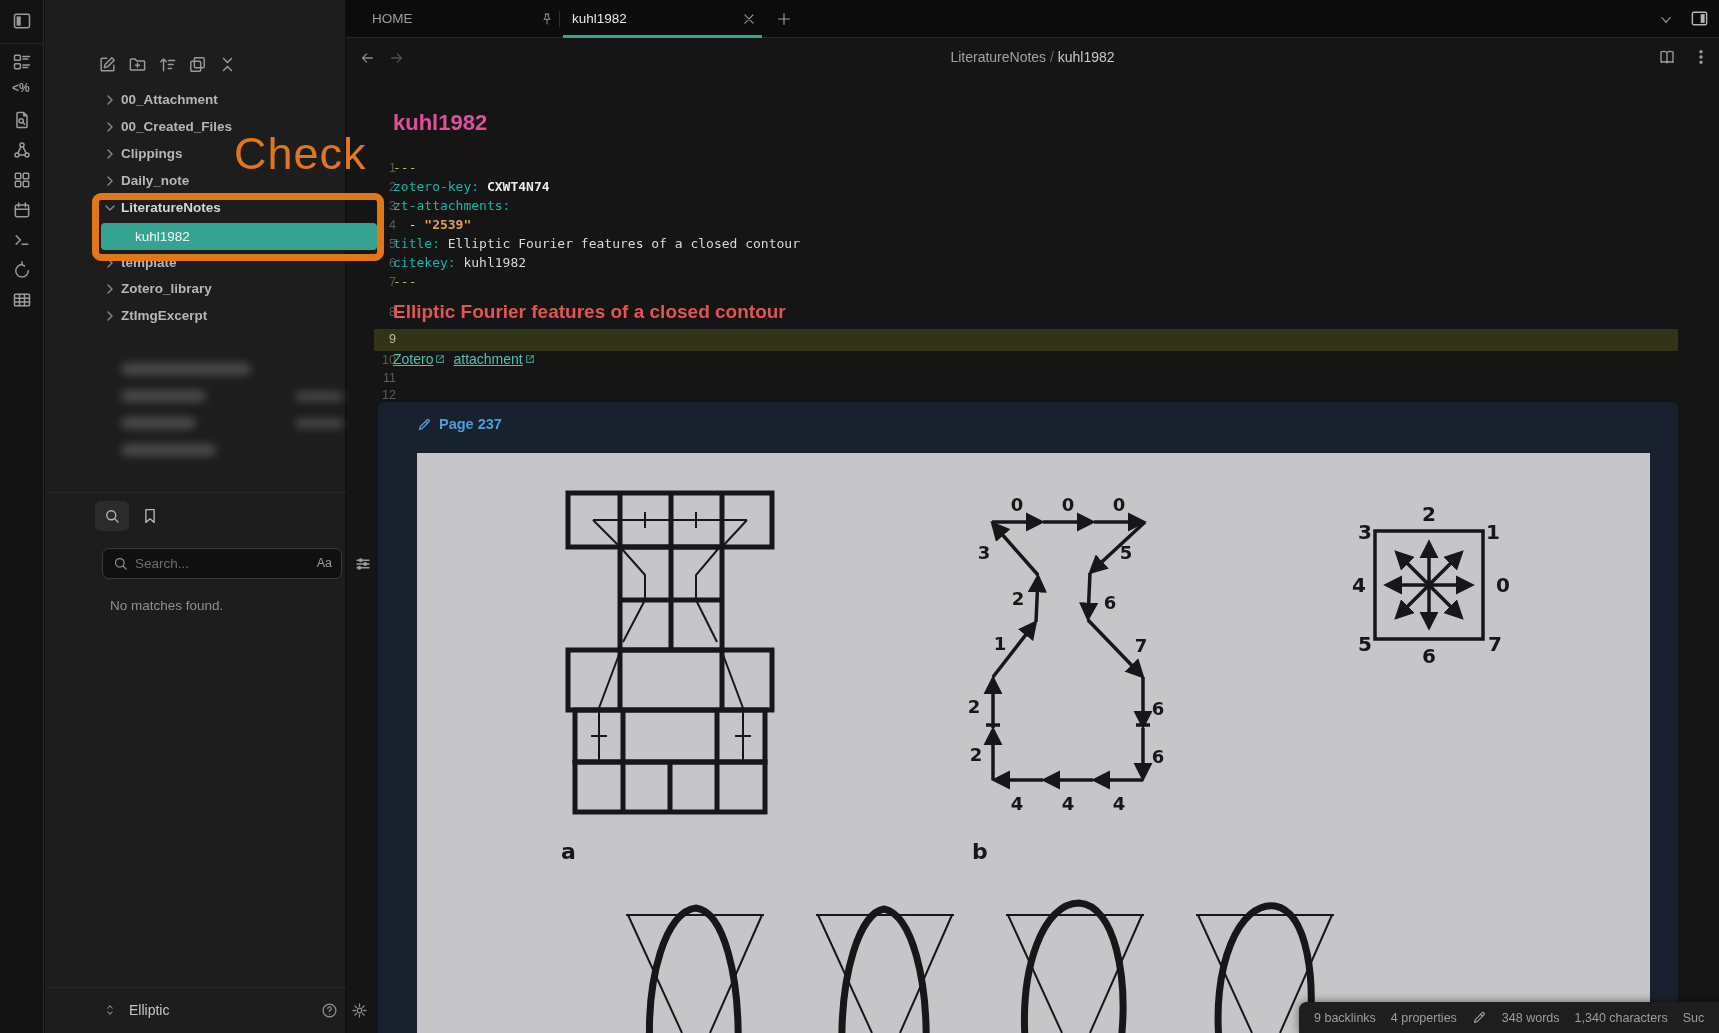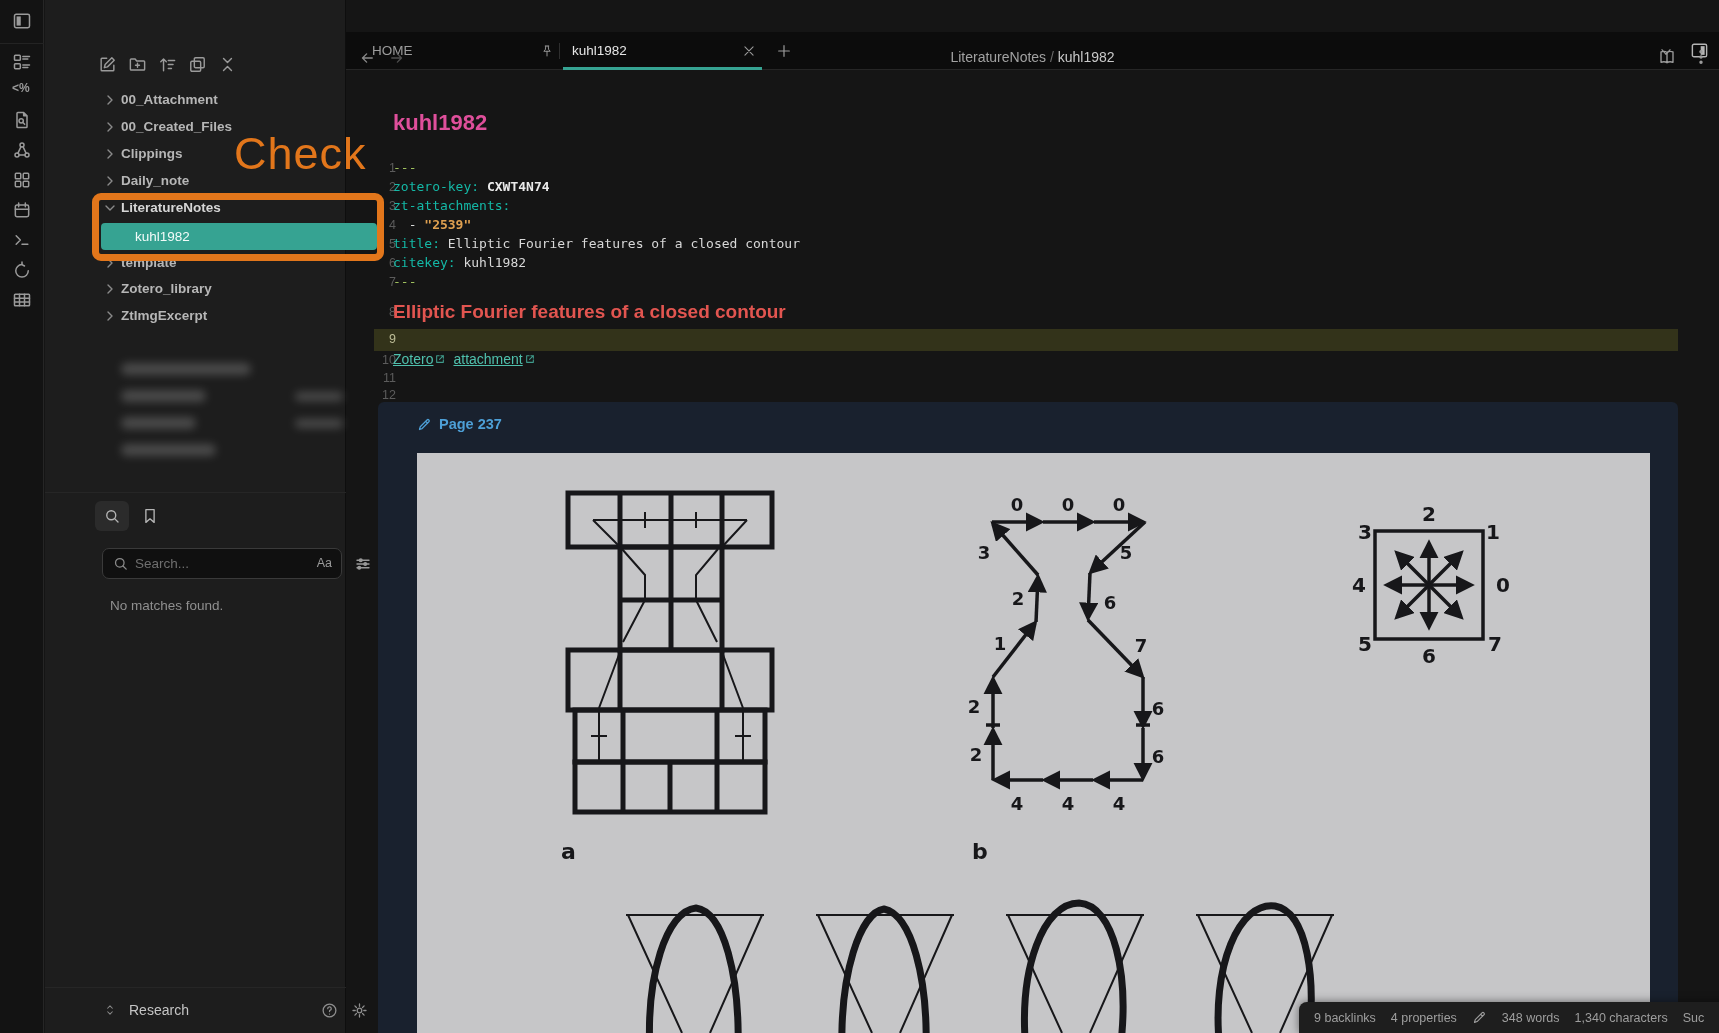--- a/index.html
+++ b/index.html
@@ -34,21 +34,21 @@
       color:#cfcfcf; font-size:13.5px; font-family:"Liberation Sans",sans-serif; }
   .search-box input::placeholder { color:#6f6f6f; }
   .aa { position:absolute; right:9px; top:7px; font-size:12.5px; color:#9a9a9a; cursor:pointer; }
   .no-match { position:absolute; left:65px; top:598px; font-size:13.5px; color:#8f8f8f; }
   .vault-row { position:absolute; left:0; top:988px; width:301px; height:45px; }
   .vault-name { position:absolute; left:84px; top:14px; font-size:14px; color:#c5c5c5; cursor:pointer; }
   
   .check-note { position:absolute; left:198px; top:128px; font-size:45px; color:#e2761b; z-index:40; letter-spacing:1px;margin-left:36px; }
   
   .main { position:absolute; left:346px; top:0; width:1373px; height:1033px; background:#151515; }
-  .tabbar { position:absolute; left:0; top:0; width:1373px; height:38px; background:#0c0c0c; border-bottom:1px solid #262626;margin-top:32px; }
+  .tabbar { position:absolute; left:0; top:0; width:1373px; height:38px; background:#0c0c0c; border-bottom:1px solid #262626; }
   .tab-label { position:absolute; top:0; height:38px; line-height:38px; font-size:13.5px; cursor:pointer; }
   .tab-underline { position:absolute; left:217px; top:35px; width:199px; height:3px; background:#36a392; }
   .tab-sep { position:absolute; left:213px; top:11px; height:16px; border-left:1px solid #2e2e2e; }
   .hdr { position:absolute; left:0; top:39px; width:1373px; height:38px; }
   .crumb { position:absolute; left:0; top:10px; width:1373px; text-align:center; font-size:14px; color:#a2a2a2; }
   .crumb .note { color:#c9c9c9; }
   .hicon { position:absolute; width:18px; height:18px; color:#9c9c9c; cursor:pointer; }
   
   .ln { position:absolute; left:0; width:50px; text-align:right; font-size:12.5px; color:#5c5c5c; line-height:18px; }
   .ln.active { color:#bdbd97; z-index:3; }
@@ -304,21 +304,21 @@
     </span>
     <div class="no-match">No matches found.</div>
 
     <div class="sb-div" style="top:987px"></div>
     <div class="vault-row">
       <span style="position:absolute; left:58px; top:15px; width:14px; height:14px; color:#8a8a8a">
         <svg class="ic" viewBox="0 0 24 24">
             <path d="M8 9 L12 5 L16 9 M8 15 L12 19 L16 15"></path>
           </svg>
       </span>
-      <span class="vault-name">Research</span>
+      <span class="vault-name">Elliptic</span>
       <span style="position:absolute; left:276px; top:14px; width:17px; height:17px; color:#8f8f8f">
         <svg class="ic" viewBox="0 0 24 24">
             <circle cx="12" cy="12" r="9"></circle>
             <path d="M9.5 9.5 a2.5 2.5 0 1 1 3.2 2.4 c-.7.3-.7 1-.7 1.6 M12 17 h.01"></path>
           </svg>
       </span>
       <span style="position:absolute; left:306px; top:14px; width:17px; height:17px; color:#8f8f8f">
         <svg class="ic" viewBox="0 0 24 24">
             <circle cx="12" cy="12" r="3.2"></circle>
             <path d="M12 2.8 V6 M12 18 V21.2 M2.8 12 H6 M18 12 H21.2 M5.5 5.5 L7.7 7.7 M16.3 16.3 L18.5 18.5 M18.5 5.5 L16.3 7.7 M7.7 16.3 L5.5 18.5"></path>

